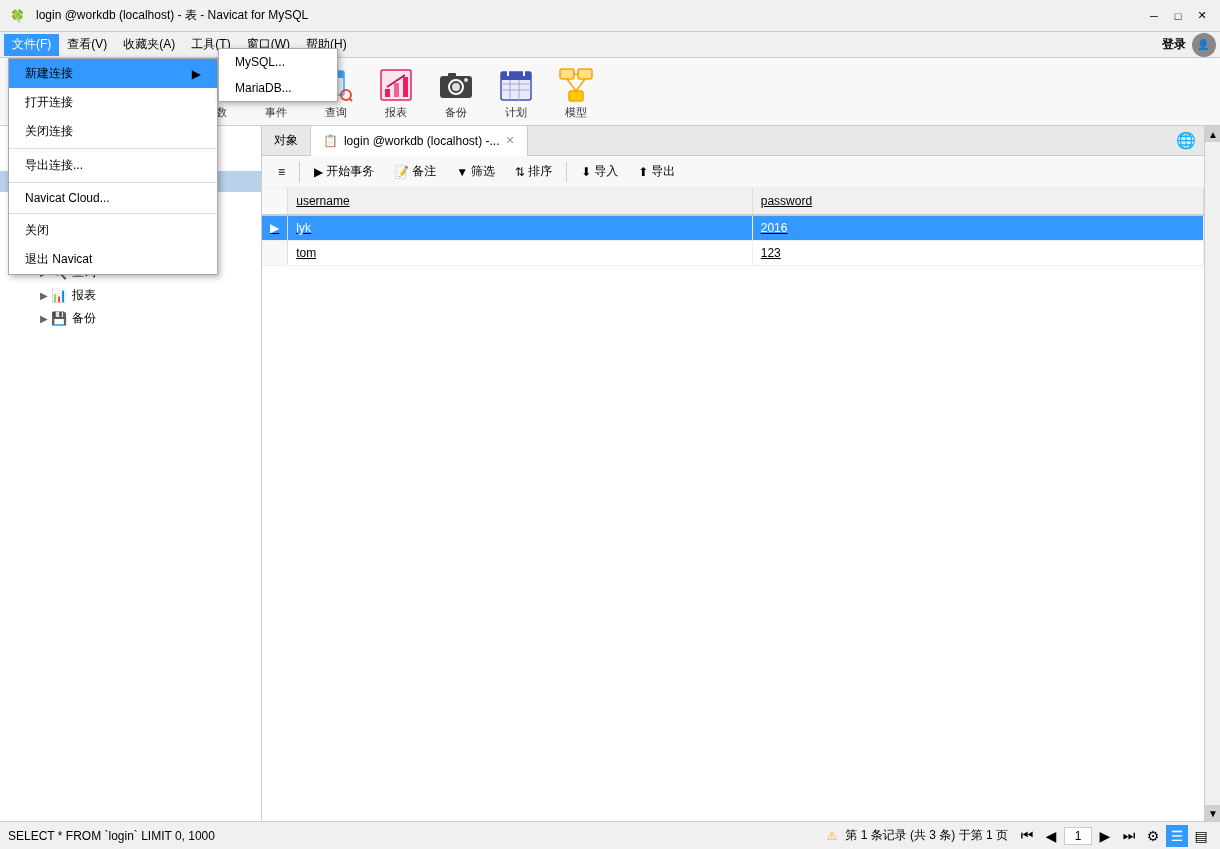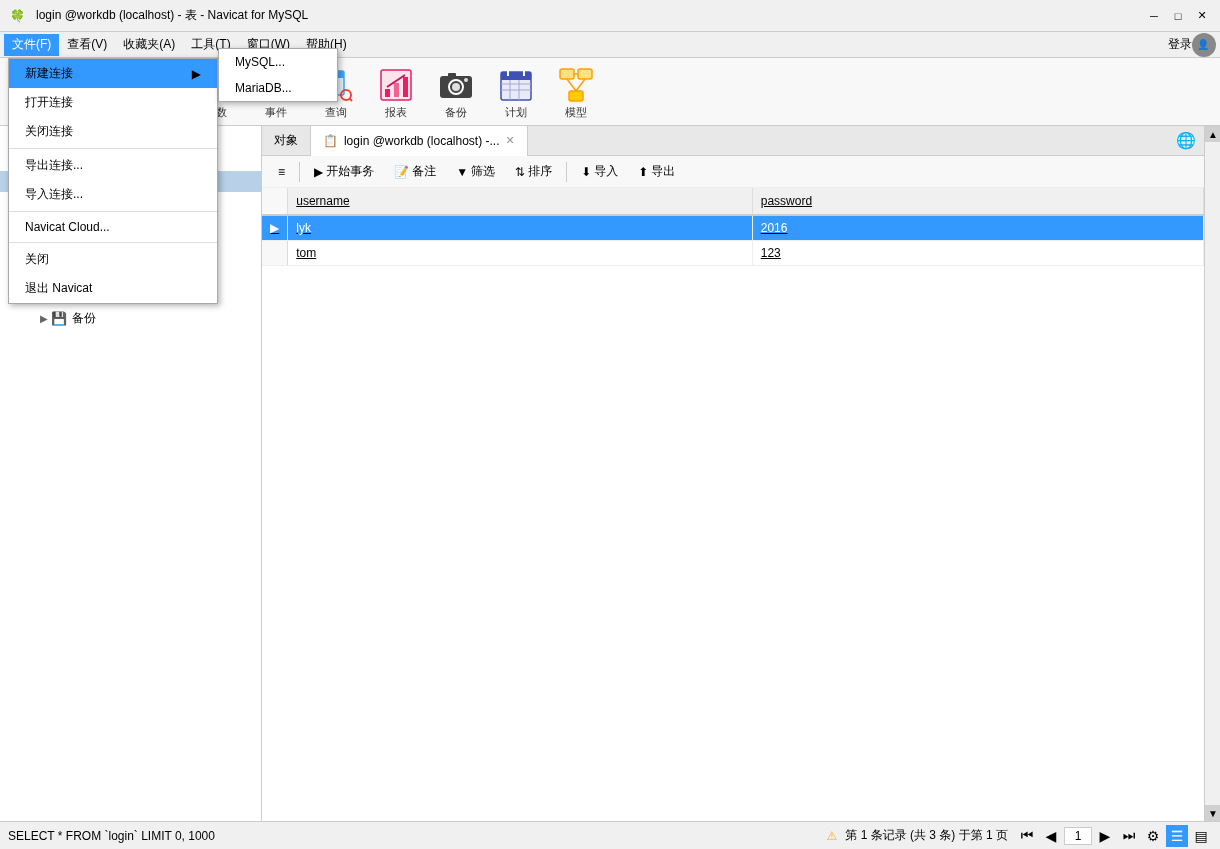--- a/index.html
+++ b/index.html
@@ -48,22 +48,23 @@
     .menu-item {
       padding: 0 8px;
       font-size: 12px;
       cursor: pointer;
       height: 22px;
       display: flex; align-items: center;
     }
     .menu-item:hover, .menu-item.active { background: #3399ff; color: #fff; }
     .menu-bar .right-login {
       margin-left: auto;
-      display: flex; align-items: center; 
-      font-size: 12px;
+      display: flex; align-items: center; gap: 6px;
+      font-size: 12px;
+      font-weight: bold;
     }
     .avatar {
       width: 24px; height: 24px; border-radius: 50%;
       background: #888;
       display: flex; align-items: center; justify-content: center;
       color: #fff; font-size: 10px;
     }
     .dropdown-menu {
       position: fixed;
       top: 58px;
@@ -301,21 +302,20 @@
 
 <div class="dropdown-menu">
   <div class="dropdown-item active">
     <span>新建连接</span>
     <span>▶</span>
   </div>
   <div class="dropdown-item">打开连接</div>
   <div class="dropdown-item">关闭连接</div>
   <div class="dropdown-divider"></div>
   <div class="dropdown-item">导出连接...</div>
-  <div class="dropdown-item">导入连接...</div>
   <div class="dropdown-divider"></div>
   <div class="dropdown-item">Navicat Cloud...</div>
   <div class="dropdown-divider"></div>
   <div class="dropdown-item">关闭</div>
   <div class="dropdown-item">退出 Navicat</div>
 </div>
 
 <div class="submenu">
   <div class="submenu-item">MySQL...</div>
   <div class="submenu-item">MariaDB...</div>

